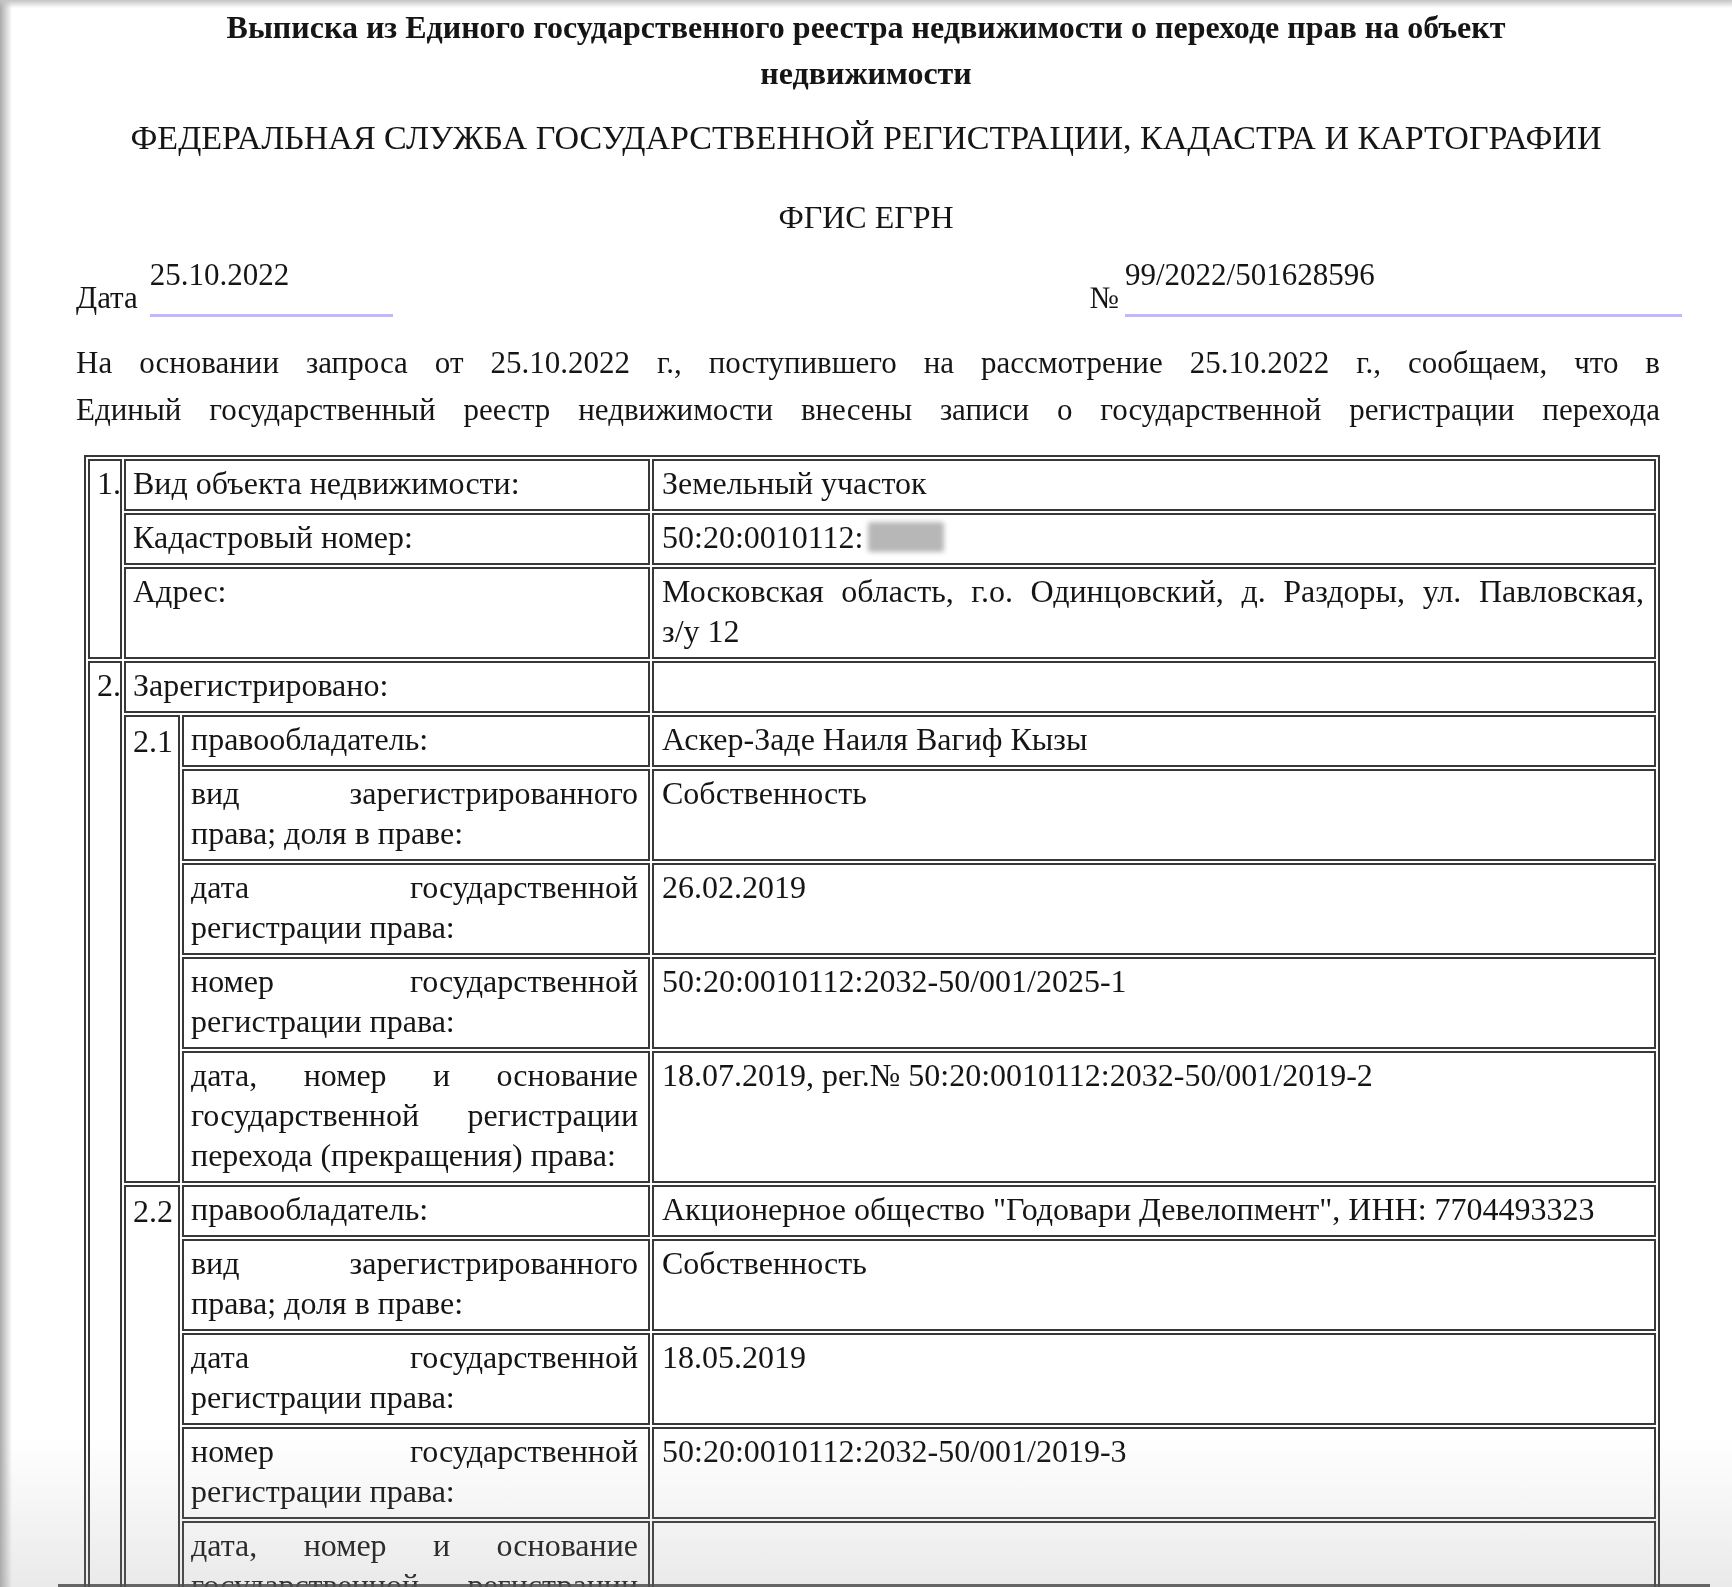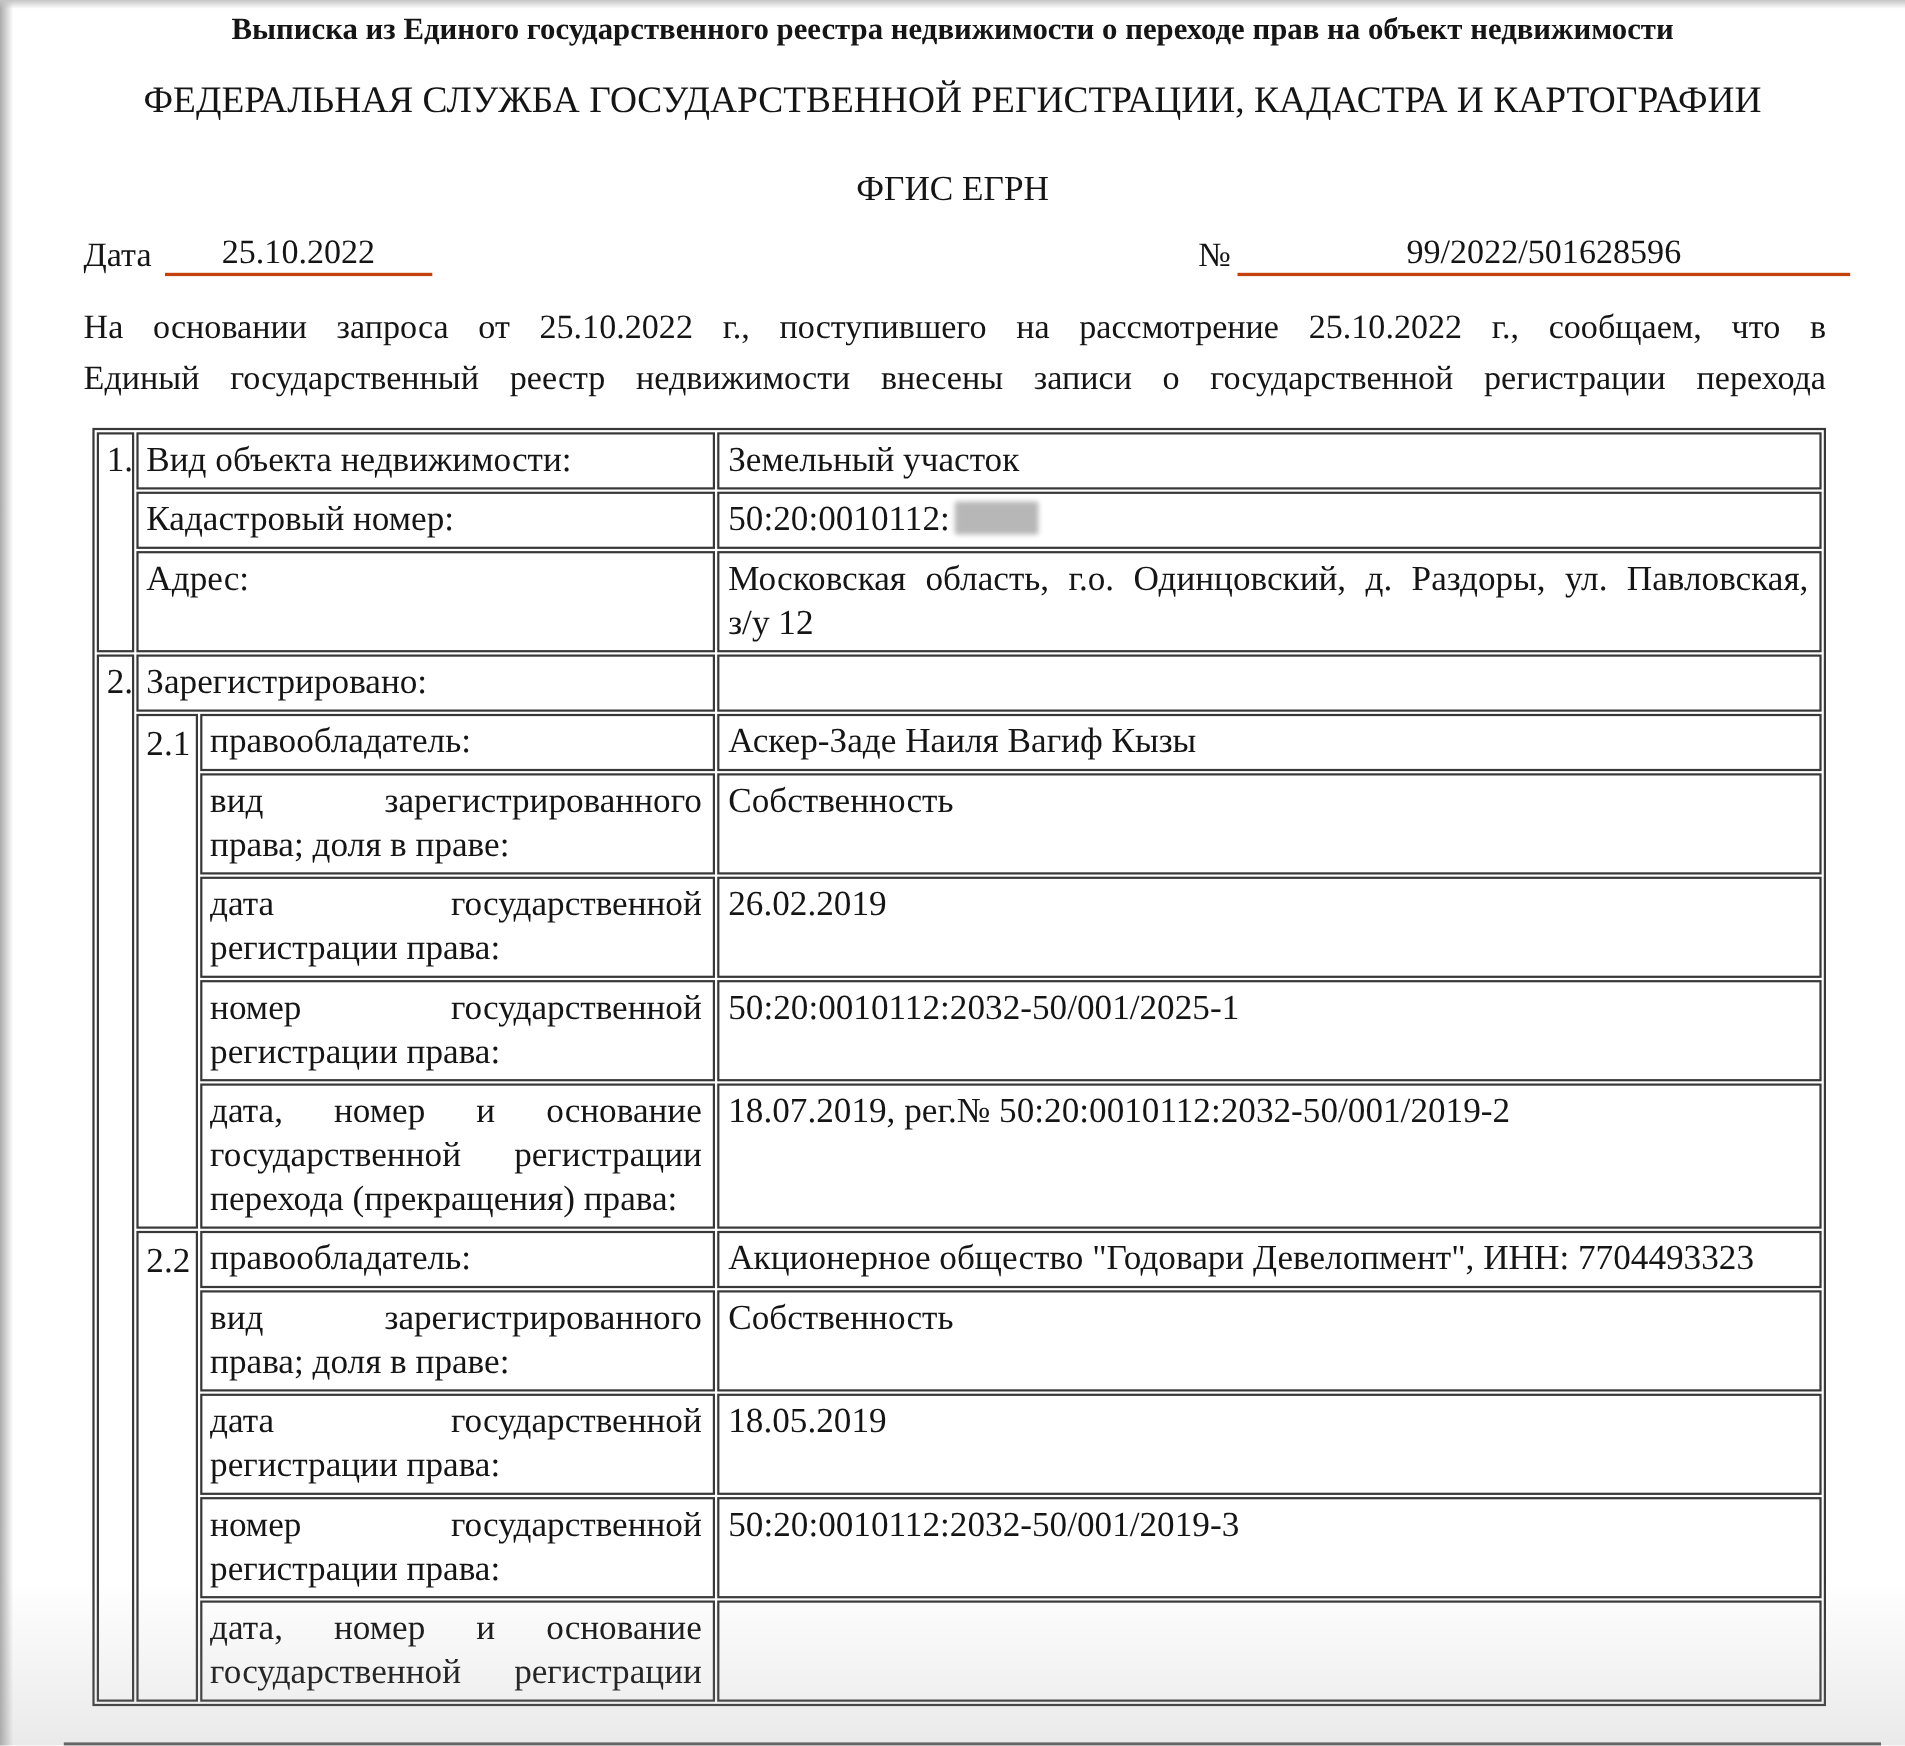--- a/index.html
+++ b/index.html
@@ -15,34 +15,34 @@
     background:linear-gradient(to right,#ababab,rgba(255,255,255,0));pointer-events:none;z-index:6;}
   .scan-top{position:absolute;left:0;top:0;width:100%;height:8px;
     background:linear-gradient(to bottom,#c4c4c4,rgba(255,255,255,0));pointer-events:none;z-index:6;}
   .scan-bottom{position:absolute;left:0;bottom:0;width:100%;height:150px;
     background:linear-gradient(to bottom,rgba(170,170,170,0),rgba(158,158,158,0.22));pointer-events:none;z-index:5;}
   .scan-bottom-line{position:absolute;left:58px;bottom:0;width:1652px;height:3px;background:#4e4e4e;opacity:.85;
     pointer-events:none;z-index:6;}
 
   .doc-title{
     margin:4px auto 0;max-width:1410px;text-align:center;
-    font-size:28px;font-weight:bold;line-height:46px;
+    font-size:32px;font-weight:bold;line-height:46px;
   }
   .agency{
     margin:20px auto 0;text-align:center;font-size:34px;font-weight:normal;line-height:44px;white-space:nowrap;
   }
   .fgis{
     margin:36px auto 0;text-align:center;font-size:32px;line-height:42px;
   }
 
   .date-row{
     margin:18px 50px 0 76px;display:flex;align-items:flex-end;font-size:31px;line-height:38px;
   }
   .fill-line{
-    display:inline-block;border-bottom:3px solid #c2410c;text-align:center;padding-bottom:0;
+    display:inline-block;border-bottom:3px solid #c4b5fd;text-align:left;padding-bottom:20px;
   }
   .date-line{width:243px;margin-left:12px;}
   .num-group{margin-left:auto;display:flex;align-items:flex-end;}
   .num-line{width:557px;margin-left:6px;}
 
   .intro{
     margin:22px 72px 12px 76px;font-size:31px;line-height:47px;
   }
   .jline{text-align:justify;text-align-last:justify;}
 

